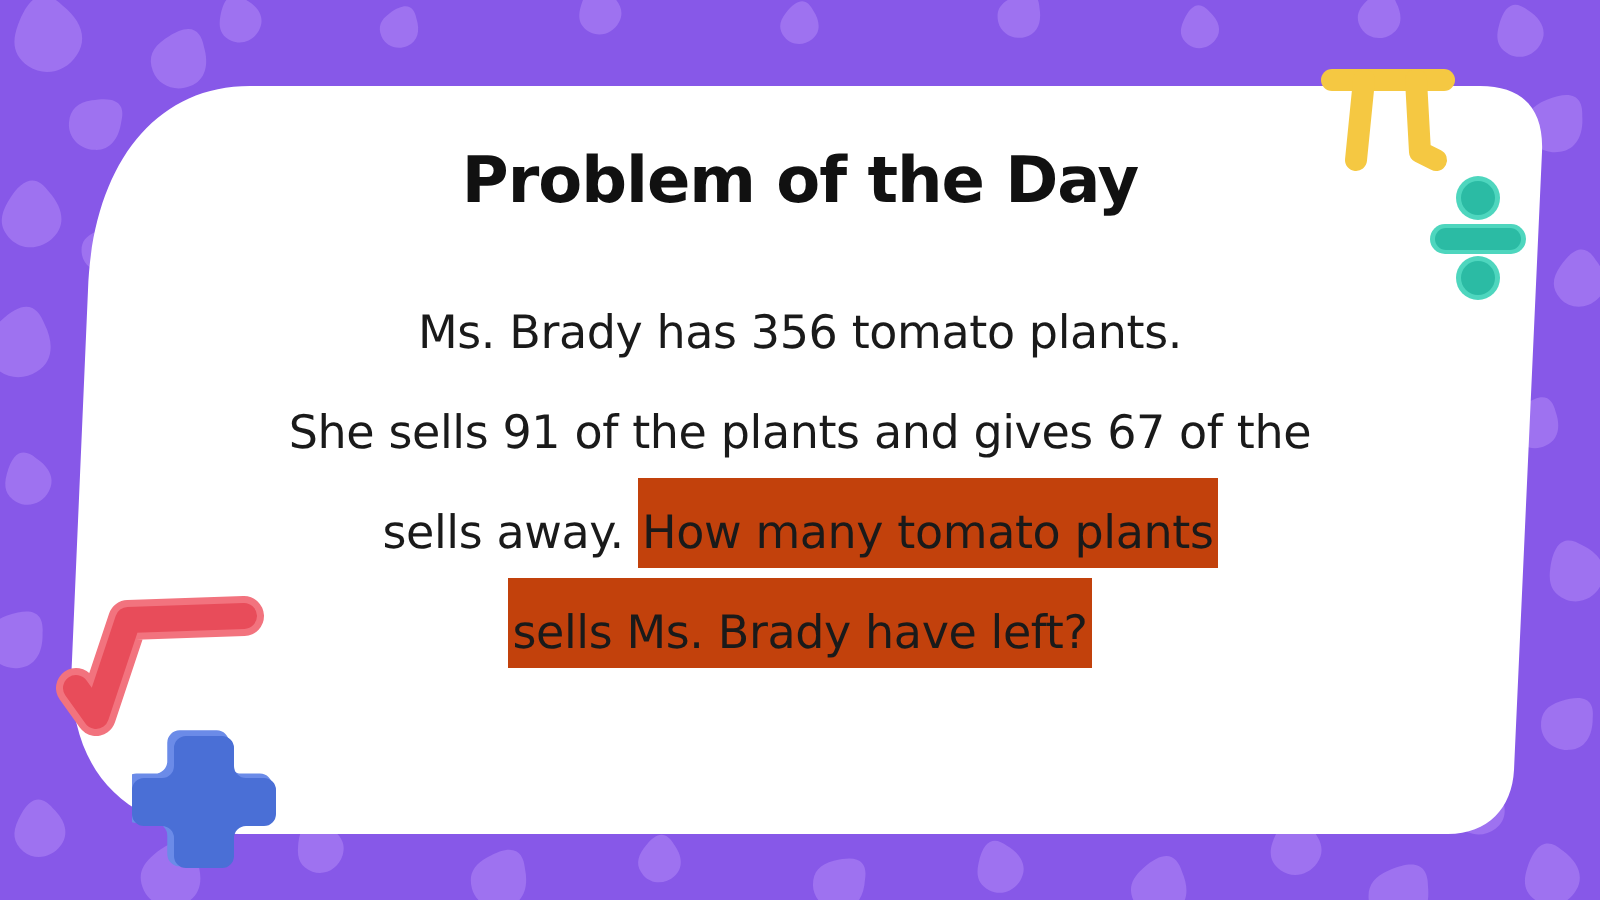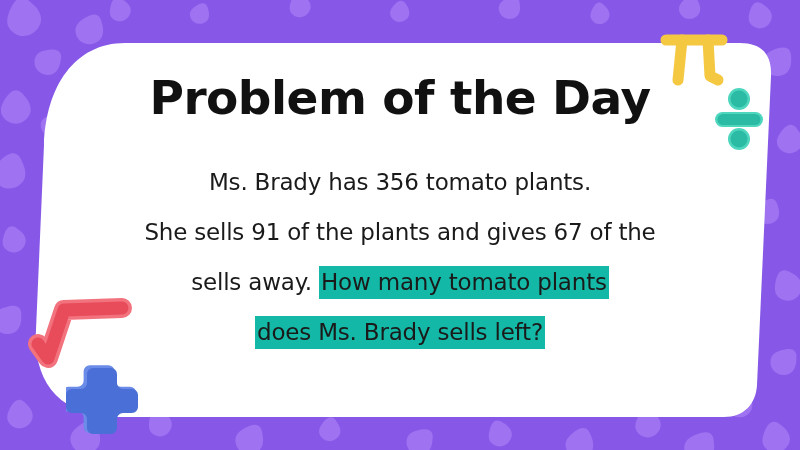--- a/index.html
+++ b/index.html
@@ -49,21 +49,21 @@
     display: flex;
     flex-direction: column;
     align-items: center;
     text-align: center;
     pointer-events: none;
   }
 
   #title {
     font-family: "DejaVu Sans", sans-serif;
     font-weight: bold;
-    font-size: 47px;
+    font-size: 32px;
     letter-spacing: -0.5px;
     color: #111111;
     margin: 14px 0 0 0;
     line-height: 1;
     white-space: nowrap;
   }
 
   #body-lines {
     margin-top: 36px;
     width: 620px;
@@ -78,24 +78,24 @@
     font-weight: normal;
     font-size: 23px;
     color: #1a1a1a;
     line-height: 50px;
     height: 50px;
     white-space: nowrap;
     letter-spacing: -0.2px;
   }
 
   .hl {
-    background: #14b8a6;
+    background: #c2410c;
     box-decoration-break: clone;
     -webkit-box-decoration-break: clone;
-    padding: 3px 2px 4px 2px;
+    padding: 15px 2px 4px 2px;
   }
 
   
   .icon-abs { position: absolute; }
   #pi-icon      { left: 652px; top: 22px;  }
   #divide-icon  { left: 712px; top: 88px;  }
   #root-icon    { left: 26px;  top: 296px; }
   #plus-icon    { left: 66px;  top: 362px; }
 </style>
 </head>
@@ -339,17 +339,17 @@
              A 6 6 0 0 0 15 51 H 6 A 6 6 0 0 1 0 45 V 33 A 6 6 0 0 1 6 27
              H 15 A 6 6 0 0 0 21 21 V 12 A 6 6 0 0 1 27 6 Z" fill="#4A6FD6"></path>
   </svg>
 
   <div id="card-text">
     <h1 id="title">Problem of the Day</h1>
     <div id="body-lines">
         <div class="body-line"><span>Ms. Brady has 356 tomato plants.</span></div>
         <div class="body-line"><span>She sells 91 of the plants and gives 67 of the</span></div>
         <div class="body-line"><span>sells away. </span><span class="hl">How many tomato plants</span></div>
-        <div class="body-line"><span class="hl">does Ms. Brady sells left?</span></div>
+        <div class="body-line"><span class="hl">sells Ms. Brady have left?</span></div>
       </div>
   </div>
 
 </div>
 
 </body></html>

